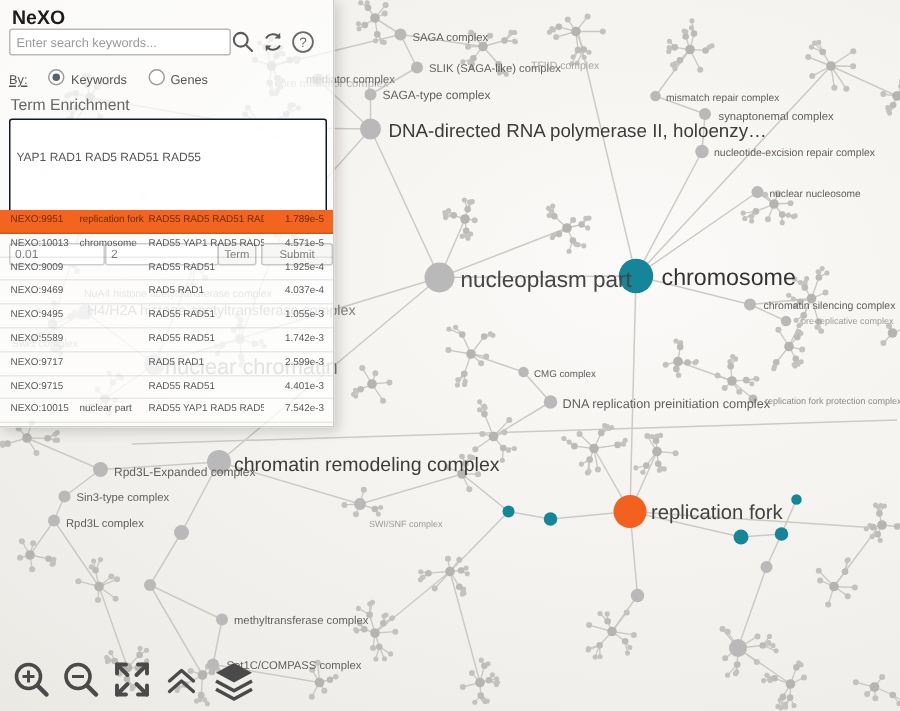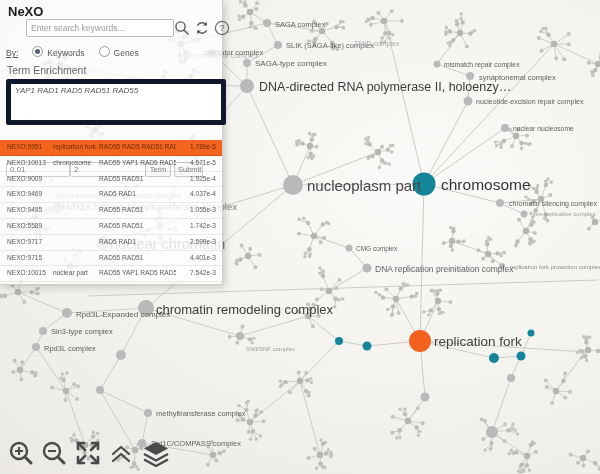--- a/index.html
+++ b/index.html
@@ -11,38 +11,38 @@
   #net{position:absolute;left:0;top:0;}
   
   .panel{
     position:absolute;left:0;top:0;width:222px;height:284px;
     background:rgba(255,255,255,0.72);
     border-right:1px solid #cfcdca;border-bottom:1px solid #cfcdca;
     box-shadow:2px 2px 8px rgba(0,0,0,0.18);
     z-index:5;font-size:8px;color:#444;
   }
   .panel-title{font-size:13px;font-weight:bold;color:#1c1c1c;padding:4px 0 2px 8px;}
-  .search-row{position:absolute;left:6px;top:19px;height:20px;width:212px;margin-left:20px;}
+  .search-row{position:absolute;left:6px;top:19px;height:20px;width:212px;}
   .search-input{
     position:absolute;left:0;top:0;width:138px;height:16px;
     border:1px solid #b9b9b9;border-radius:2px;background:#fff;
     font-family:"Liberation Sans",sans-serif;font-size:8.5px;color:#444;padding:0 4px;
   }
   .search-input::placeholder{color:#9a9a9a;}
   .mini-icon{position:absolute;top:1px;width:16px;height:16px;cursor:pointer;}
   .by-row{position:absolute;left:6px;top:46px;font-size:8.5px;color:#555;text-decoration:underline;}
   .radio-group{display:inline-block;}
   .radio{display:inline-block;width:9px;height:9px;border:1px solid #9a9a9a;border-radius:50%;
     background:#fff;vertical-align:-1px;margin:0 4px 0 14px;position:relative;}
   .radio.sel:after{content:"";position:absolute;left:2px;top:2px;width:5px;height:5px;border-radius:50%;background:#55616e;}
   .enrich-heading{position:absolute;left:7px;top:64px;font-size:10.5px;color:#666;}
   .query-box{
     position:absolute;left:6px;top:79px;width:202px;height:32px;
-    border:5px solid #0f172a;border-radius:2px;background:rgba(255,255,255,0.95);
-    font-size:8px;color:#555;padding:2px 4px;overflow:hidden;font-style:italic;
+    border:1px solid #0f172a;border-radius:2px;background:rgba(255,255,255,0.95);
+    font-size:8px;color:#555;padding:20px 4px;overflow:hidden;
   }
   .controls-row{position:absolute;left:0px;top:118px;width:222px;height:16px;margin-top:44px;}
   .num-input{position:absolute;top:0;height:13px;border:1px solid #bdbdbd;border-radius:2px;
     background:#fff;font-family:"Liberation Sans",sans-serif;font-size:8px;color:#555;padding:0 3px;}
   .btn{position:absolute;top:0;height:15px;border:1px solid #b5b5b5;border-radius:2px;
     background:#f4f4f2;font-family:"Liberation Sans",sans-serif;font-size:7.5px;color:#555;
     padding:0 3px;line-height:13px;text-align:center;cursor:pointer;}
   .results{position:absolute;left:0;top:140px;width:222px;}
   .rrow{display:flex;height:14.8px;line-height:14.8px;border-bottom:1px solid rgba(0,0,0,0.08);
     background:rgba(255,255,255,0.25);font-size:6.6px;color:#5a5a5a;cursor:pointer;}
@@ -1528,21 +1528,21 @@
   </div>
 
   <div class="enrich-heading">Term Enrichment</div>
 
   <div class="query-box">YAP1 RAD1 RAD5 RAD51 RAD55</div>
 
   <div class="controls-row">
     <input class="num-input" style="left: 6px; width: 56px;" value="0.01">
     <input class="num-input" style="left: 70px; width: 68px;" value="2">
     <button class="btn" style="left:145px;width:26px">Term</button>
-    <button class="btn" style="left:174px;width:29px">Submit</button>
+    <button class="btn" style="left:174px;width:48px">Submit</button>
   </div>
 
   <div class="results" id="results-table">
       <div class="rrow sel">
         <div class="cid">NEXO:9951</div>
         <div class="cterm">replication fork</div>
         <div class="cgenes">RAD55 RAD5 RAD51 RAD1</div>
         <div class="cpval">1.789e-5</div>
       </div>
       <div class="rrow">

